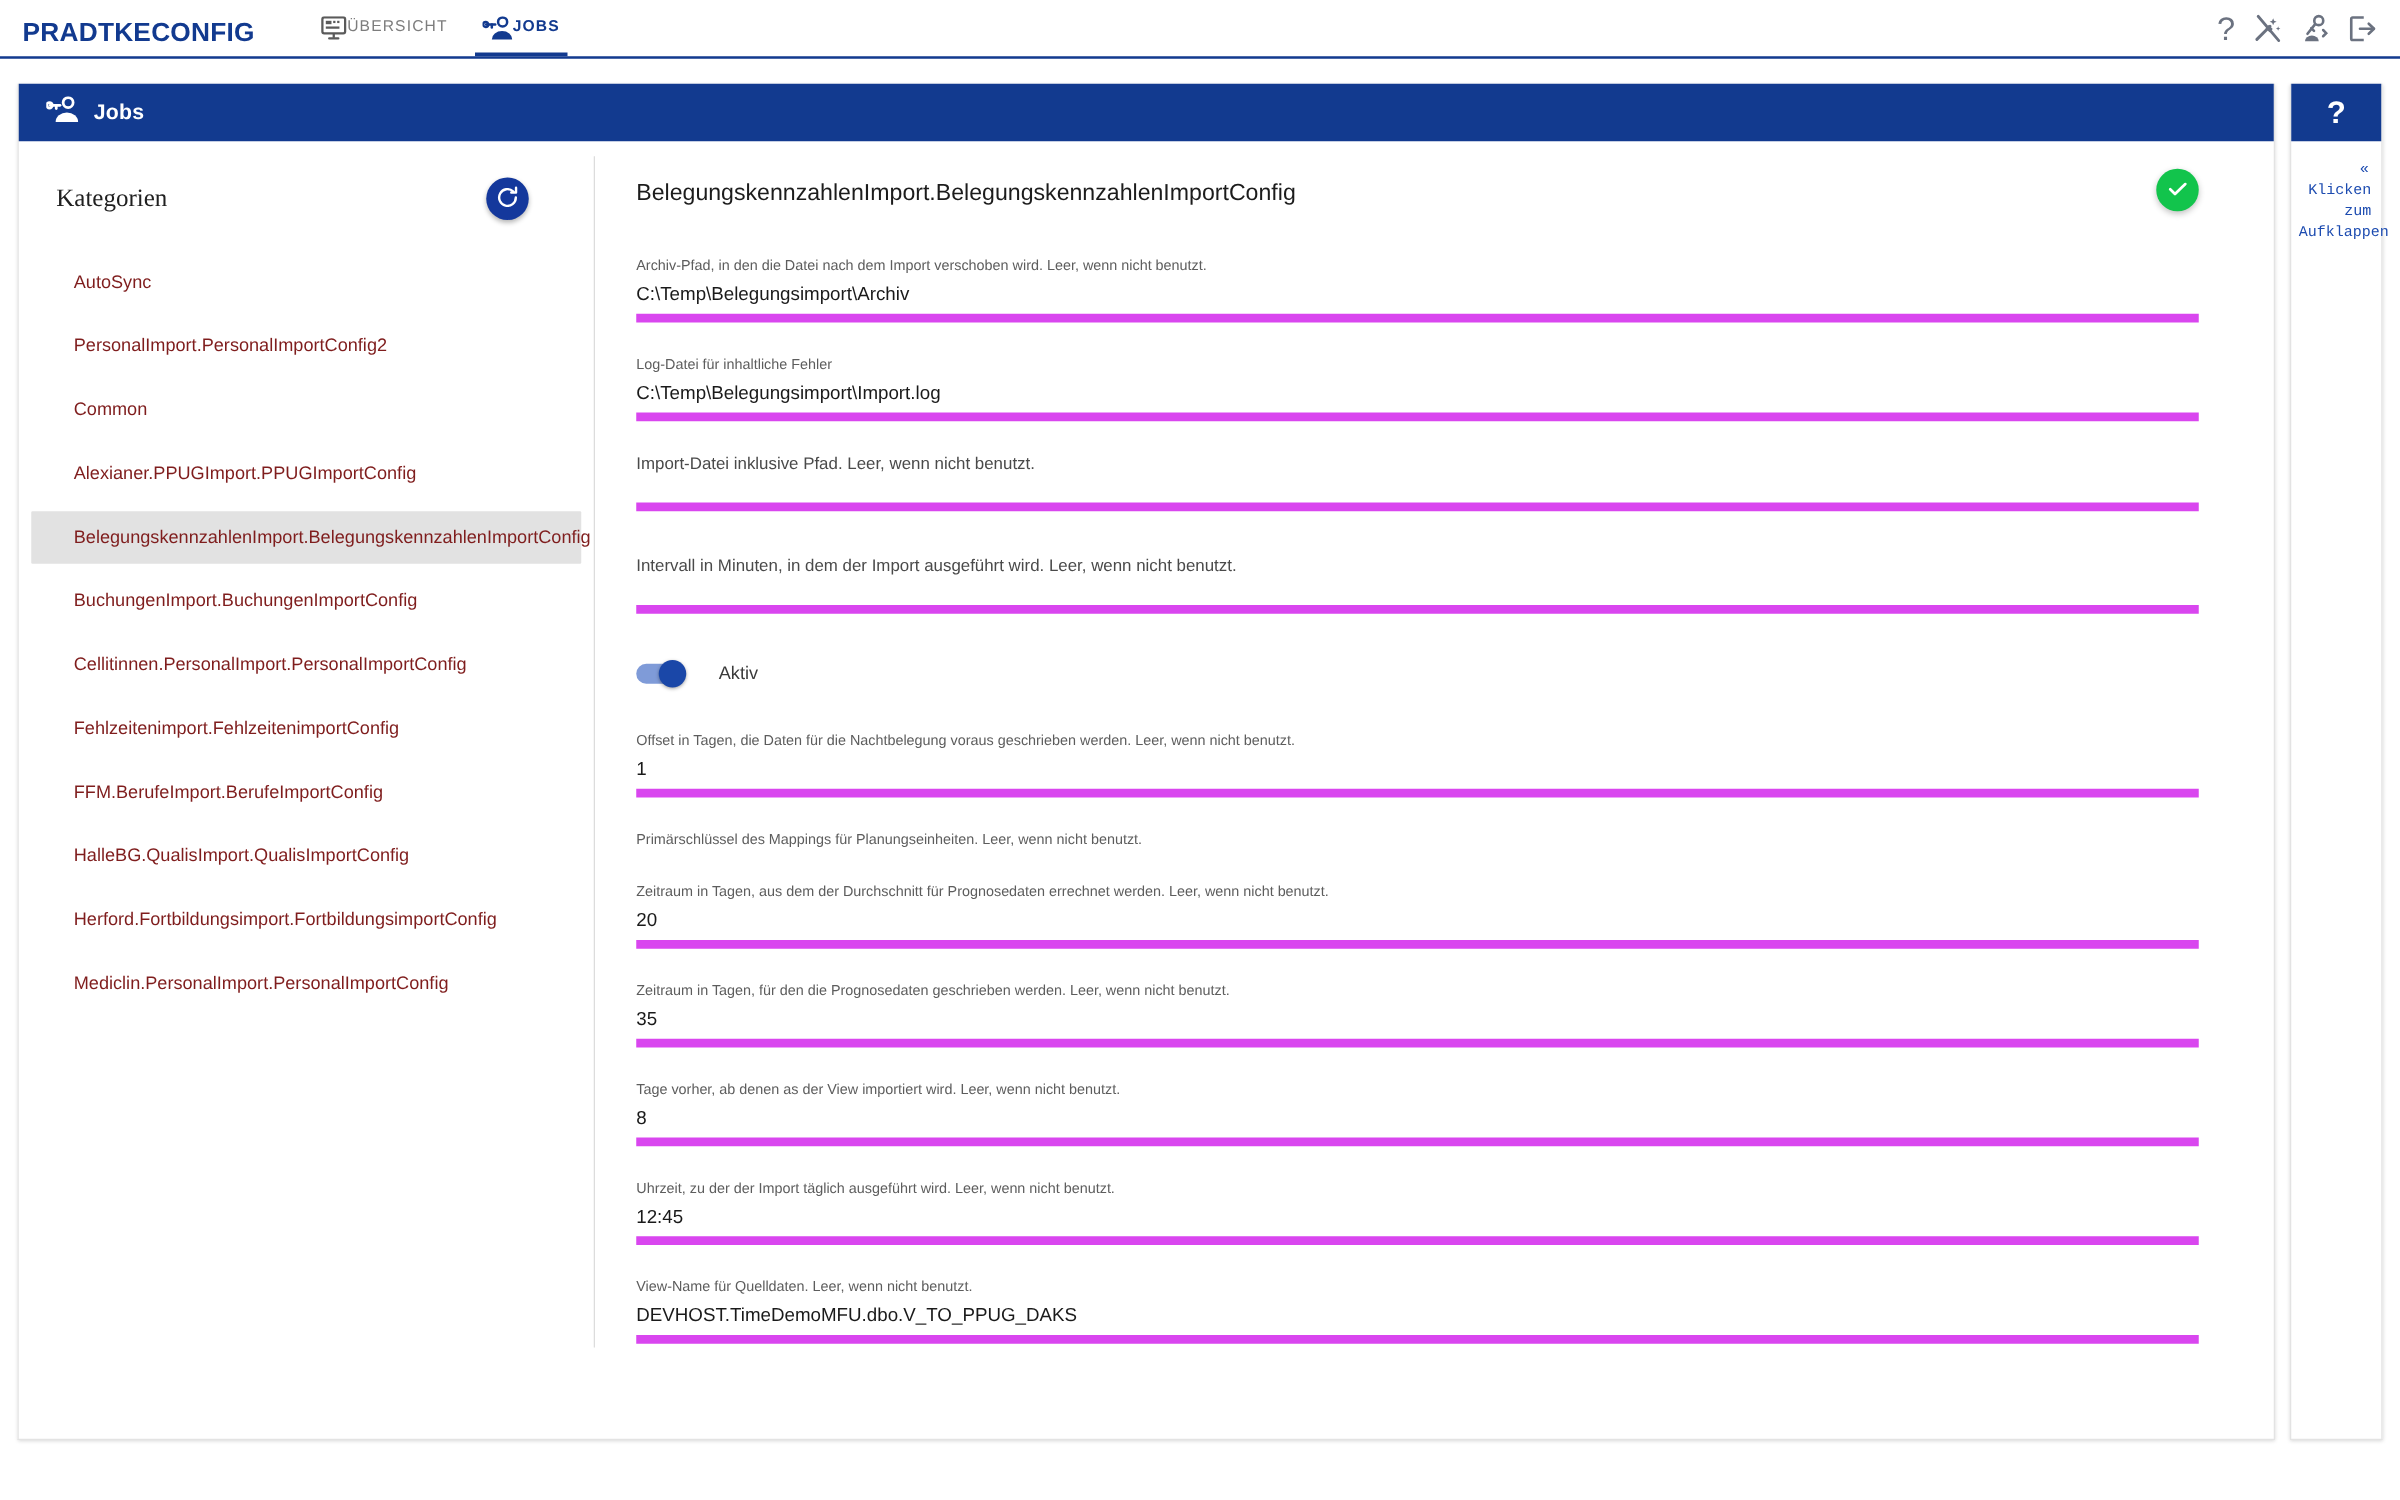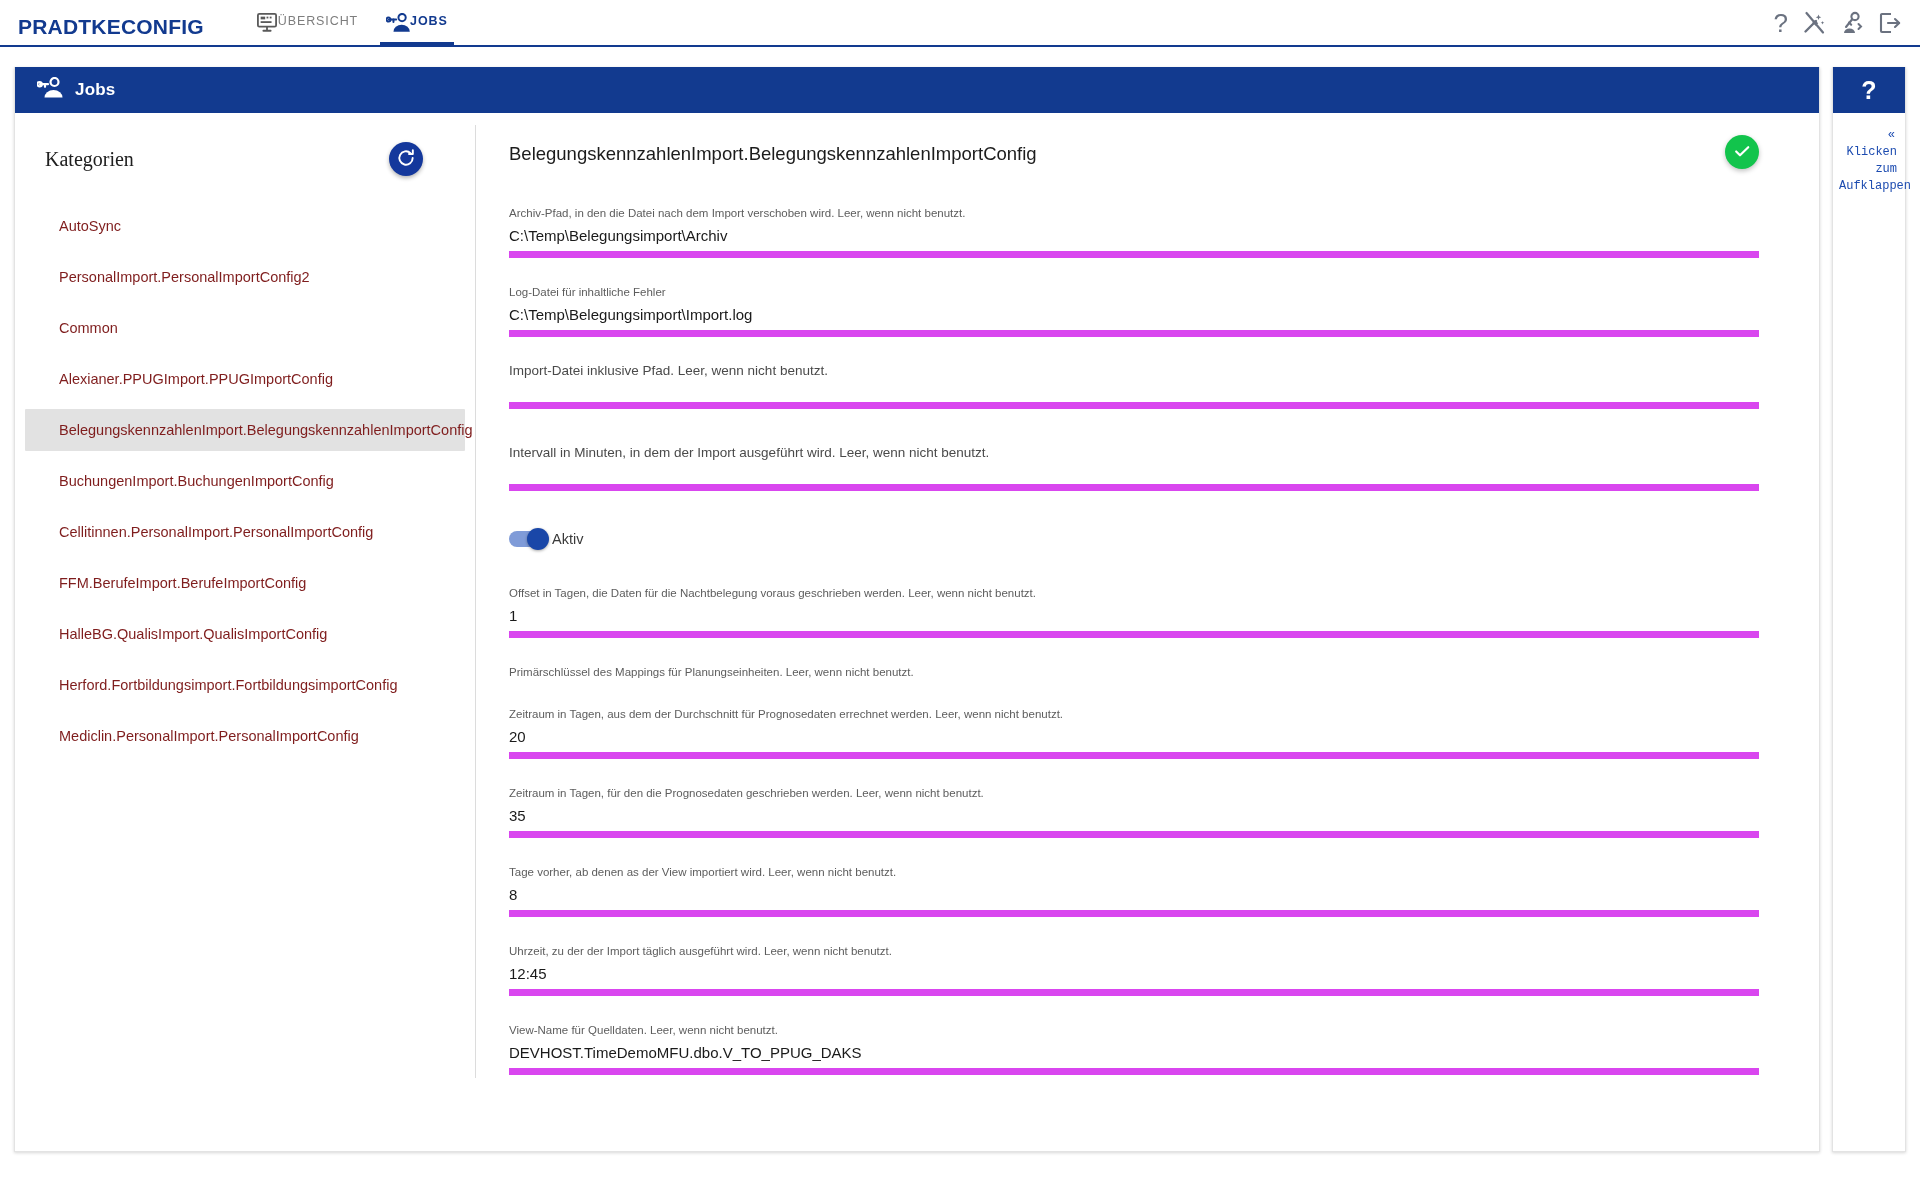--- a/index.html
+++ b/index.html
@@ -122,21 +122,21 @@
     font-size: 15px; color: #1a1a1a; line-height: 19px;
     border: none; outline: none; width: 100%; background: transparent;
     padding: 0 0 6px 0;
     border-bottom: 7px solid #d946ef;
     font-family: "Liberation Sans", sans-serif;
   }
   .field.empty .flabel { font-size: 13.5px; color: #4a4a4a; margin-bottom: 3px; }
   .field.empty .fvalue { padding-bottom: 1px; }
   .field.empty { margin-bottom: 36px; }
 
-  .toggle-row { display: flex; align-items: center; gap: 5px; margin: 40px 0 38px 0; }
+  .toggle-row { display: flex; align-items: center; gap: 28px; margin: 40px 0 38px 0; }
   .switch {
     width: 38px; height: 16px; border-radius: 9px;
     background: #7f9bd8; position: relative; cursor: pointer;
   }
   .switch .knob {
     position: absolute; right: -2px; top: -3px;
     width: 22px; height: 22px; border-radius: 50%;
     background: #1a47a8; box-shadow: 0 1px 3px rgba(0,0,0,.35);
   }
   .toggle-row .tlabel { font-size: 14.5px; color: #3a3a3a; }
@@ -271,20 +271,23 @@
         <div class="catitem selected">
             <span>BelegungskennzahlenImport.BelegungskennzahlenImportConfig</span>
           </div>
         <div class="catitem">
             <span>BuchungenImport.BuchungenImportConfig</span>
           </div>
         <div class="catitem">
             <span>Cellitinnen.PersonalImport.PersonalImportConfig</span>
           </div>
         <div class="catitem">
+            <span>Fehlzeitenimport.FehlzeitenimportConfig</span>
+          </div>
+        <div class="catitem">
             <span>FFM.BerufeImport.BerufeImportConfig</span>
           </div>
         <div class="catitem">
             <span>HalleBG.QualisImport.QualisImportConfig</span>
           </div>
         <div class="catitem">
             <span>Herford.Fortbildungsimport.FortbildungsimportConfig</span>
           </div>
         <div class="catitem">
             <span>Mediclin.PersonalImport.PersonalImportConfig</span>

